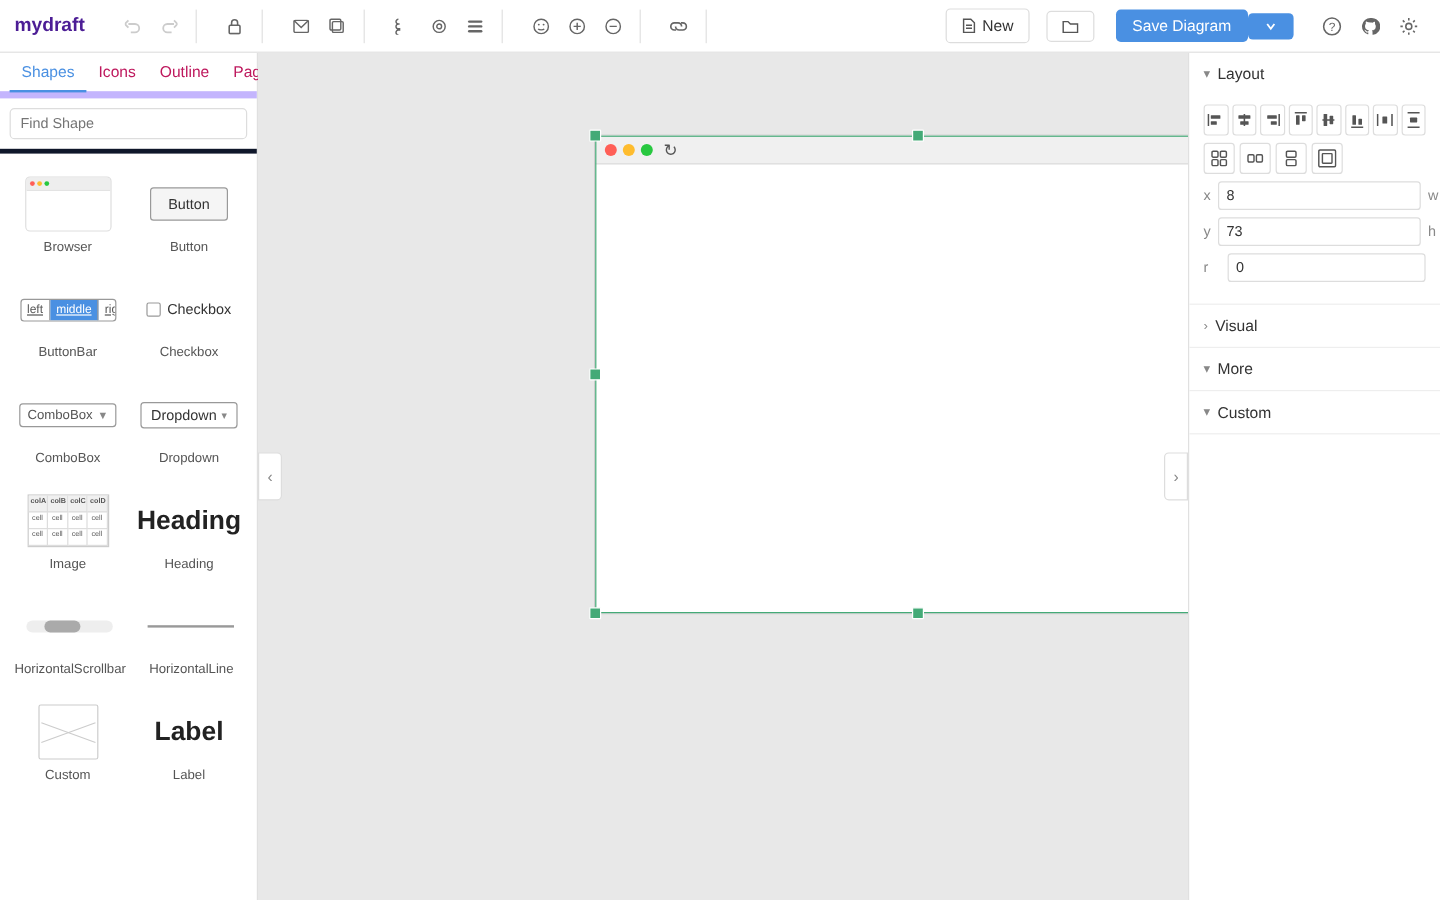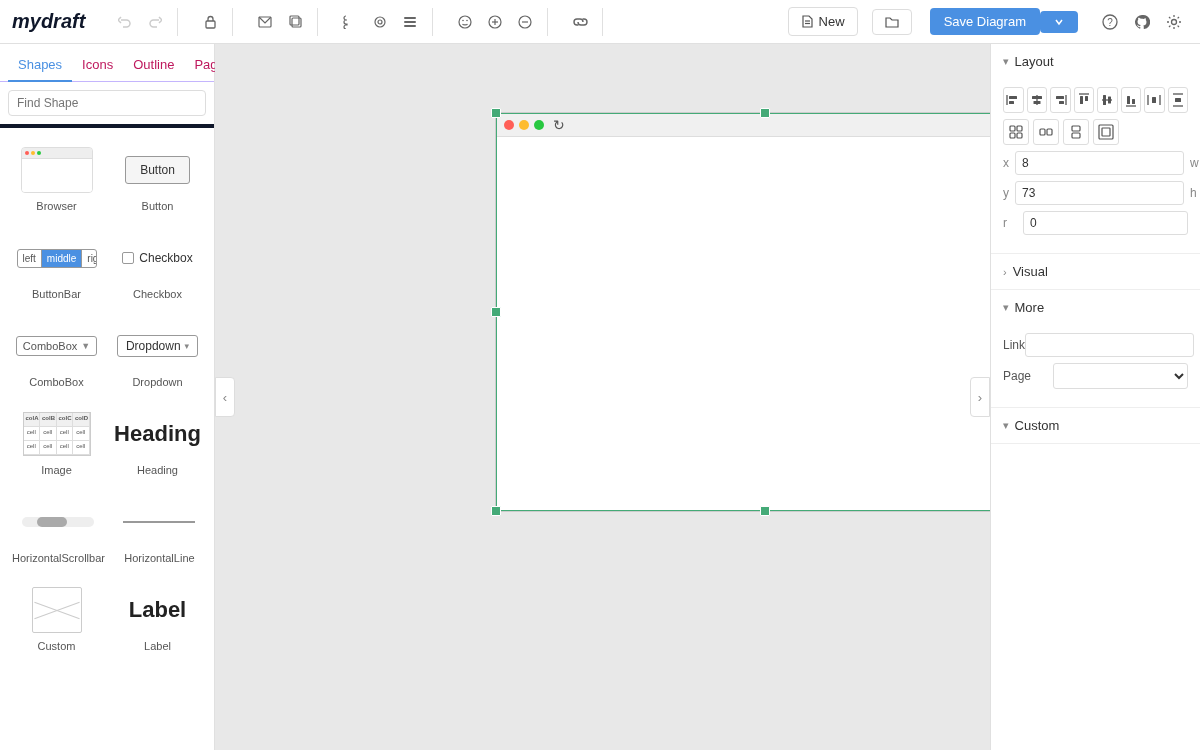--- a/index.html
+++ b/index.html
@@ -4,21 +4,21 @@
   <style>
     * { box-sizing: border-box; margin: 0; padding: 0; }
     body { font-family: -apple-system, BlinkMacSystemFont, 'Segoe UI', sans-serif; font-size: 13px; background: #f0f0f0; overflow: hidden; width: 1200px; height: 750px; }
 
     
     #topbar {
       display: flex; align-items: center; height: 44px;
       background: #fff; border-bottom: 1px solid #e0e0e0;
       padding: 0 12px; gap: 10px; position: relative; z-index: 10;
     }
-    #logo { color: #0f172a; font-size: 20px; font-weight: 700; font-style: italic; margin-right: 8px; }
+    #logo { color: #4c1d95; font-size: 16px; font-weight: 700; margin-right: 8px; }
     .toolbar-group { display: flex; align-items: center; gap: 2px; padding: 0 8px; border-right: 1px solid #e0e0e0; }
     .toolbar-group:last-of-type { border-right: none; }
     .tb-btn {
       width: 28px; height: 28px; display: flex; align-items: center; justify-content: center;
       cursor: pointer; border-radius: 4px; color: #555; font-size: 14px;
       border: none; background: transparent;
     }
     .tb-btn.disabled { color: #ccc; cursor: default; }
     .topbar-spacer { flex: 1; }
     .btn-new {
@@ -32,21 +32,21 @@
       background: #4a90e2; color: #fff; border: none; cursor: pointer; font-size: 13px; font-weight: 500;
     }
     .topbar-icons { display: flex; gap: 4px; margin-left: 8px; }
     .topbar-icon { width: 28px; height: 28px; display: flex; align-items: center; justify-content: center; cursor: pointer; color: #555; border-radius: 4px; }
 
     
     #main { display: flex; height: calc(750px - 44px); }
 
     
     #left-panel { width: 215px; background: #fff; border-right: 1px solid #e0e0e0; display: flex; flex-direction: column; }
-    #left-tabs { display: flex; align-items: flex-end; padding: 0 8px; border-bottom: 1px solid #c4b5fd; height: 38px; }
+    #left-tabs { display: flex; align-items: flex-end; padding: 0 8px; border-bottom: 6px solid #c4b5fd; height: 38px; }
     .ltab {
       padding: 8px 10px; font-size: 13px; cursor: pointer; color: #be185d; border-bottom: 2px solid transparent; margin-bottom: -1px;
     }
     .ltab.active { color: #4a90e2; border-bottom-color: #4a90e2; }
     .ltab-more { margin-left: auto; color: #888; cursor: pointer; font-size: 16px; }
     #search-box { padding: 8px; border-bottom: 4px solid #0f172a; }
     #search-box input {
       width: 100%; padding: 5px 8px; border: 1px solid #ddd; border-radius: 4px;
       font-size: 12px; color: #555; outline: none;
     }
@@ -71,21 +71,21 @@
     
     .btn-preview {
       padding: 6px 14px; border: 1px solid #999; border-radius: 3px; background: #f5f5f5;
       font-size: 12px; color: #333;
     }
 
     
     .buttonbar-preview {
       display: flex; border: 1px solid #999; border-radius: 3px; overflow: hidden; font-size: 10px;
     }
-    .buttonbar-preview span { padding: 3px 5px; border-right: 1px solid #999; color: #555; }
+    .buttonbar-preview span { padding: 3px 5px; border-right: 1px solid #999; color: #555; text-decoration: underline; }
     .buttonbar-preview span:last-child { border-right: none; }
     .buttonbar-preview span.active { background: #4a90e2; color: #fff; }
 
     
     .checkbox-preview { display: flex; align-items: center; gap: 5px; font-size: 12px; color: #333; }
     .cb-box { width: 12px; height: 12px; border: 1px solid #999; border-radius: 2px; background: #fff; }
 
     
     .combo-preview {
       display: flex; align-items: center; border: 1px solid #999; border-radius: 3px;
@@ -639,32 +639,20 @@
         <span class="chevron">›</span>
         <span>Visual</span>
       </div>
     </div>
 
     <div class="rpanel-section">
       <div class="rpanel-header">
         <span class="chevron">▾</span>
         <span>More</span>
       </div>
-      <div class="more-section">
-        <div class="field-row">
-          <span class="field-label">Link</span>
-          <input class="field-input" type="text" value="" style="">
-        </div>
-        <div class="field-row">
-          <span class="field-label">Page</span>
-          <select class="field-select">
-            <option value=""></option>
-          </select>
-        </div>
-      </div>
     </div>
 
     <div class="rpanel-section">
       <div class="rpanel-header">
         <span class="chevron">▾</span>
         <span>Custom</span>
       </div>
     </div>
 
   </div>

